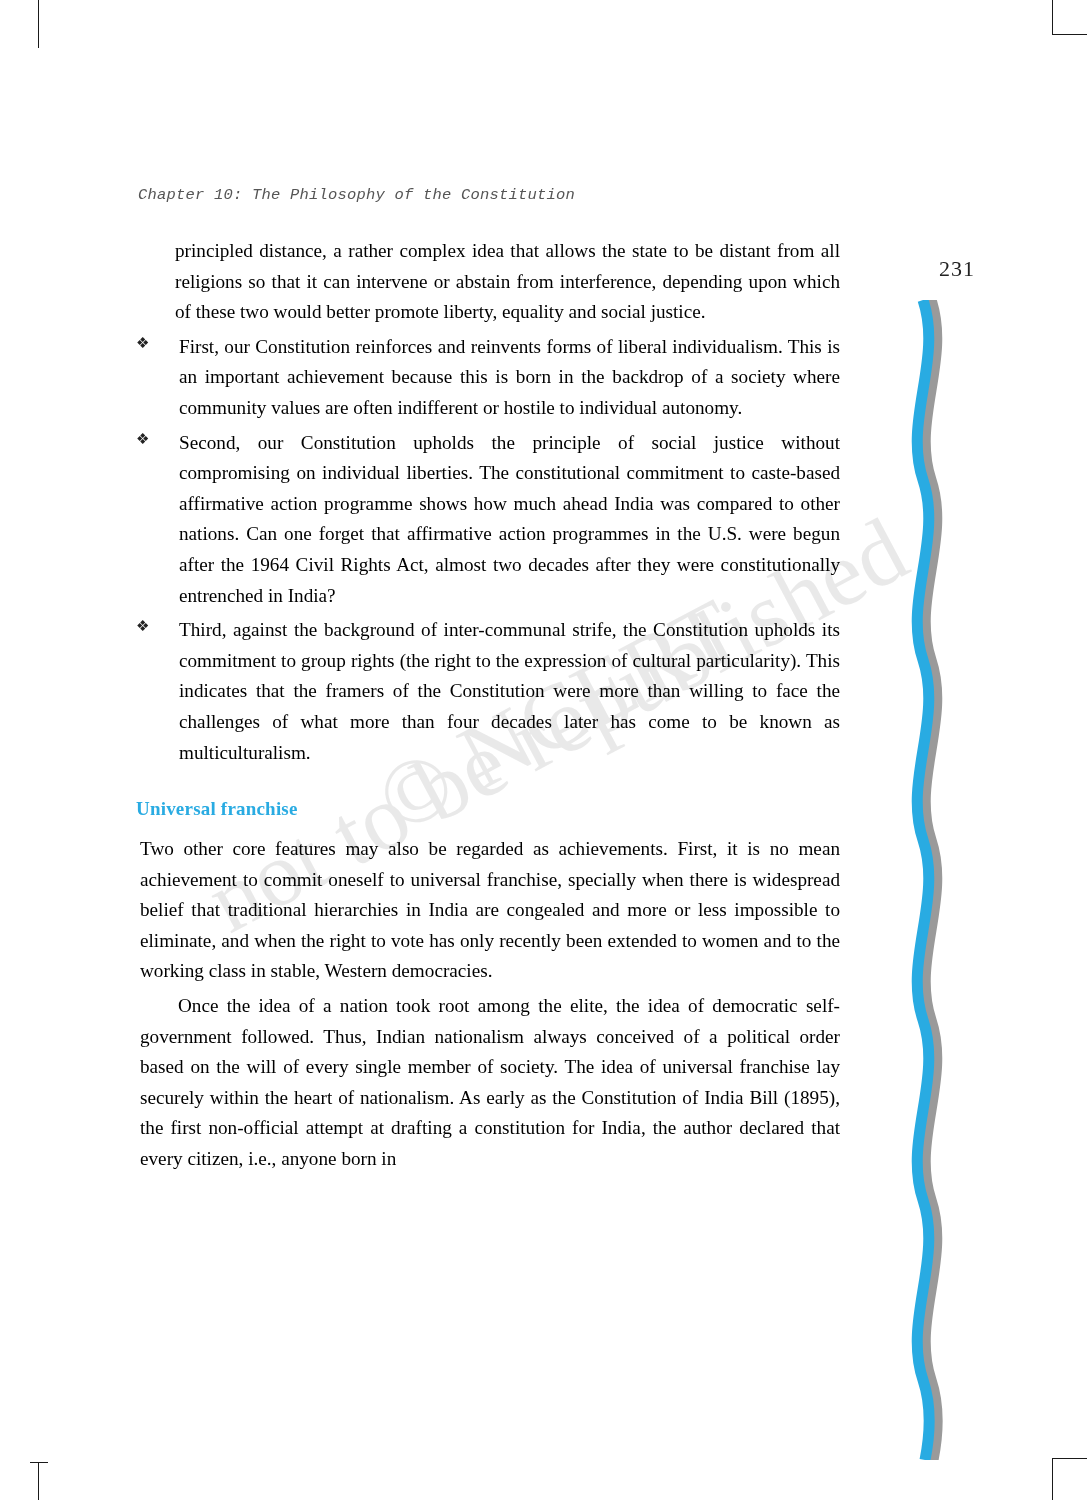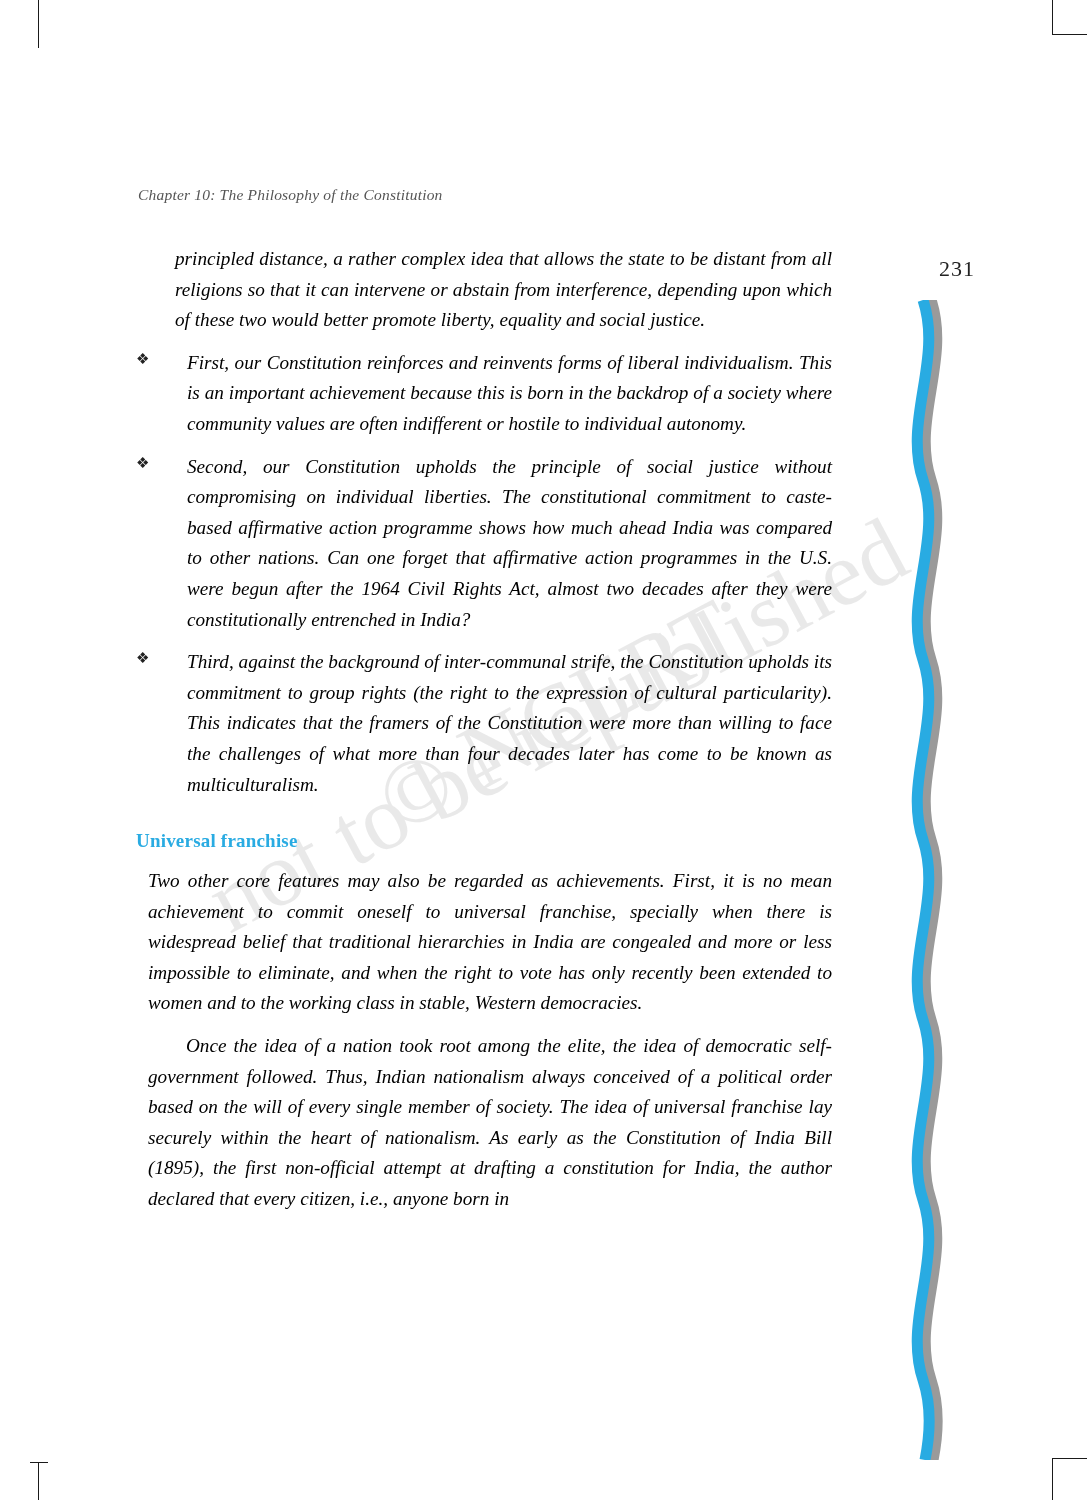--- a/index.html
+++ b/index.html
@@ -28,21 +28,21 @@
   }
   .crop-h {
     height: 1px;
     background: #1a1a1a;
   }
 
   .chapter-head {
     position: absolute;
     left: 138px;
     top: 186px;
-    font-family: Liberation Serif, serif;
+    font-family: Liberation Mono, monospace;
     font-style: italic;
     font-size: 15.5px;
     color: #555555;
     letter-spacing: 0.2px;
     white-space: nowrap;
   }
 
   .page-number {
     position: absolute;
     right: 112px;
@@ -54,26 +54,25 @@
   }
 
   .content {
     position: absolute;
     left: 136px;
     top: 232px;
     width: 708px;
   }
 
   p {
-    margin: 12px;
+    margin: 4px;
     font-size: 19.2px;
     line-height: 30.6px;
     text-align: justify;
     text-justify: inter-word;
-    font-style: italic;
   }
 
   .indented-block {
     margin-left: 39px;
   }
 
   .bullet-row {
     position: relative;
     margin-left: 39px;
     padding-left: 0;

